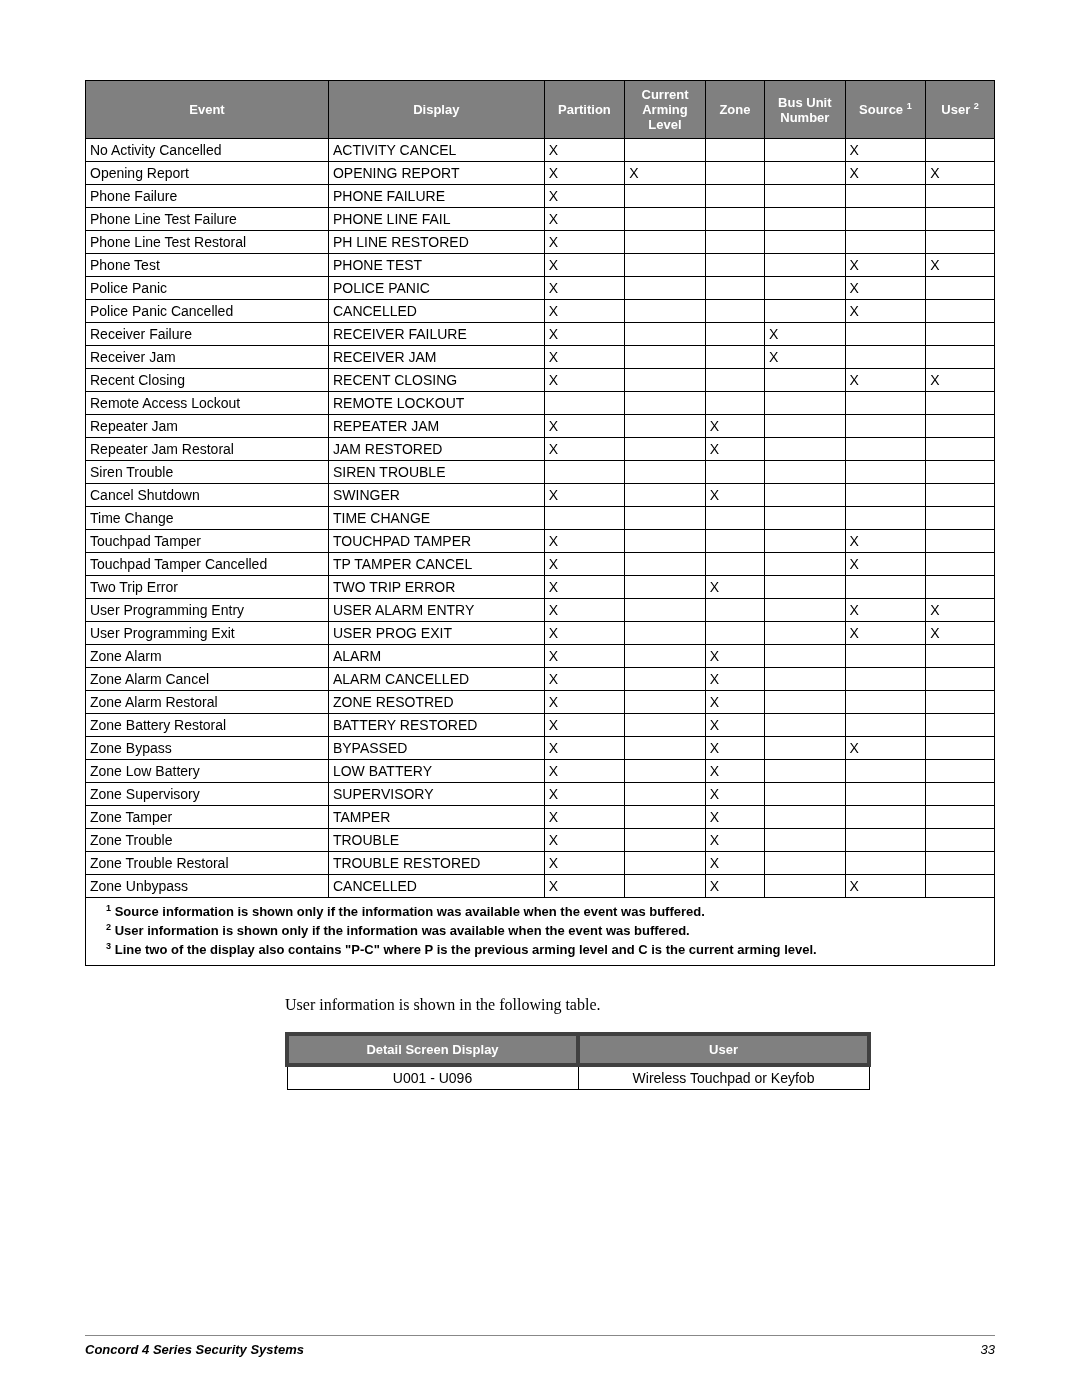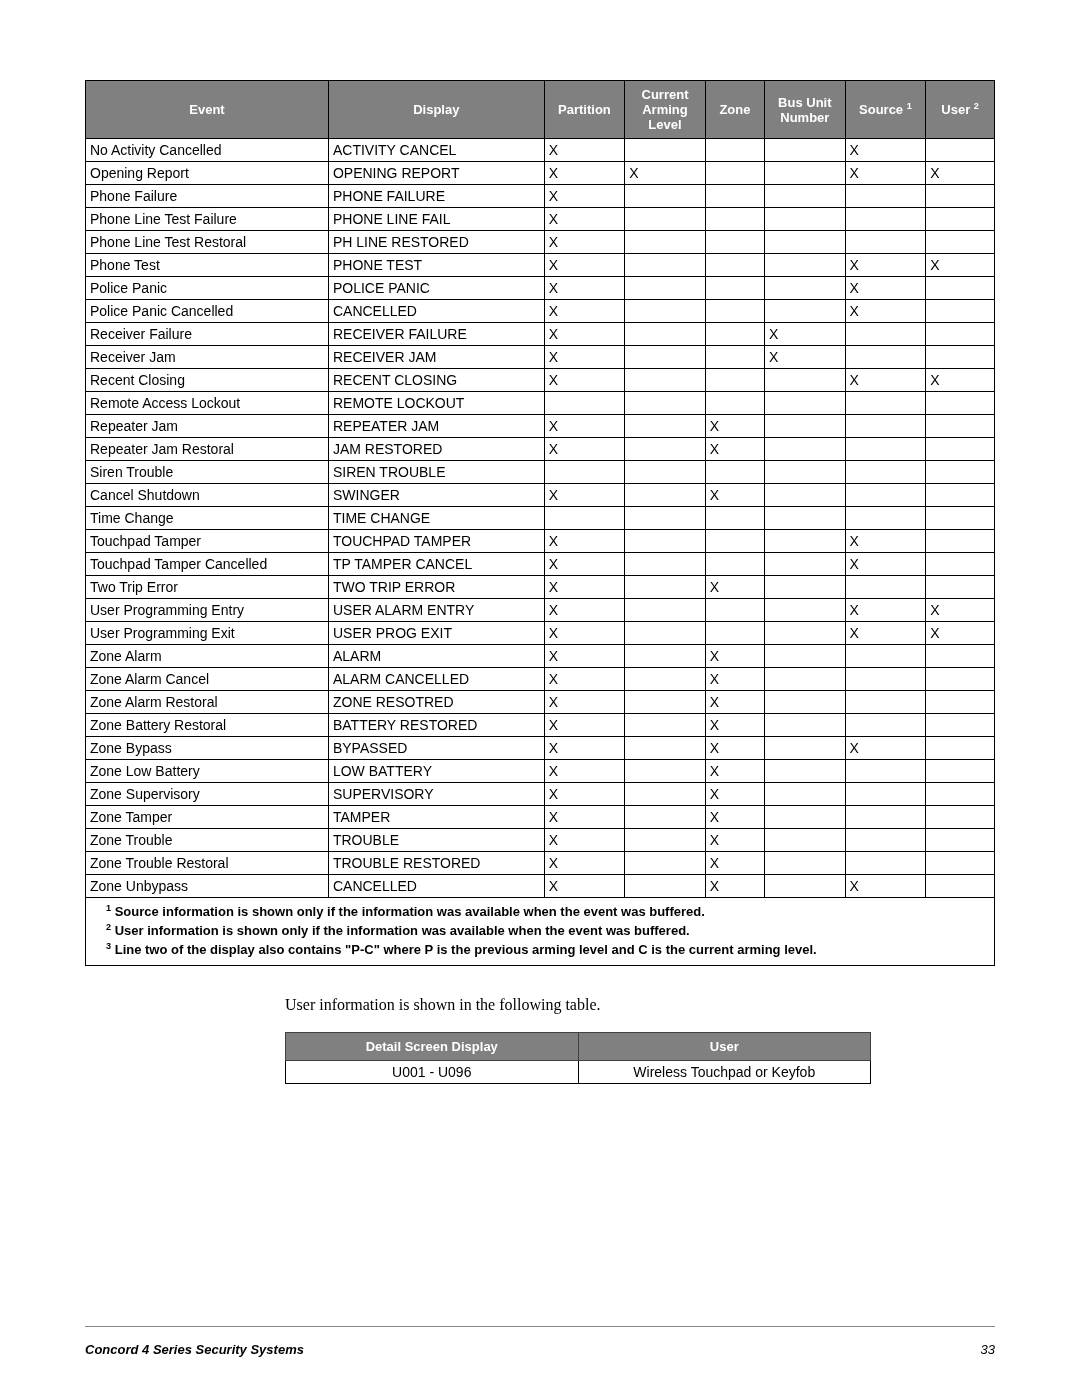--- a/index.html
+++ b/index.html
@@ -60,37 +60,37 @@
     width: 586px;
     margin-left: 200px;
     border-collapse: collapse;
     border: 1px solid #000;
   }
   table.users th {
     background: #808080;
     color: #fff;
     font-weight: bold;
     font-size: 13px;
-    border: 1px solid #404040;
+    border: 4px solid #404040;
     padding: 6px 4px;
     text-align: center;
   }
   table.users td {
     border: 1px solid #000;
     padding: 3px 4px;
     font-size: 14px;
     text-align: center;
   }
   .footer {
     position: absolute;
     left: 85px;
     right: 85px;
     bottom: 40px;
     border-top: 1px solid #888;
-    padding-top: 15px;
+    padding-top: 6px;
     font-style: italic;
     font-weight: bold;
     font-size: 13px;
     display: flex;
     justify-content: space-between;
   }
   .footer .pgnum { font-style: italic; font-weight: normal; margin-left: 18px; }
 </style>
 </head>
 <body>

